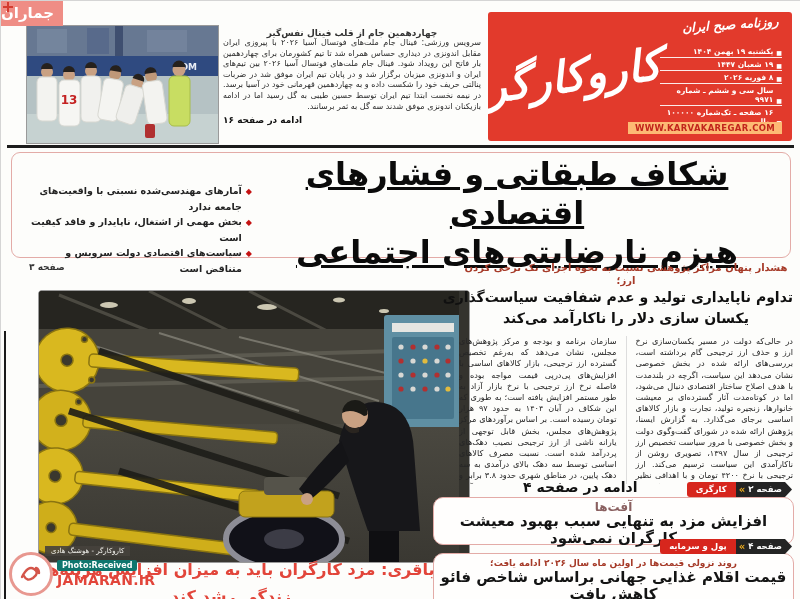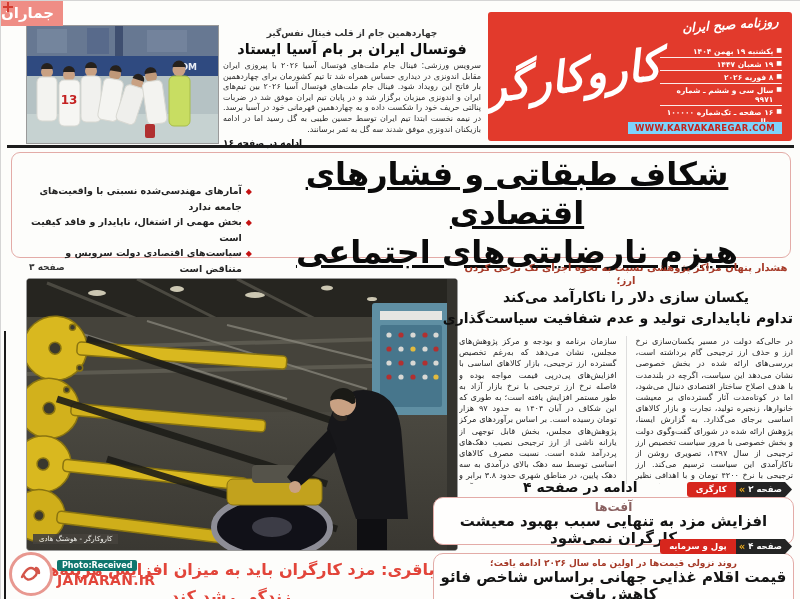--- a/index.html
+++ b/index.html
@@ -27,44 +27,44 @@
   .fa-continue{font-size:9px;font-weight:bold;margin-top:3px;text-align:left;color:#111;}
 
   
   .masthead{position:absolute;left:487px;top:11px;width:304px;height:129px;background:#e23a2c;
         border-radius:3px;color:#fff;overflow:hidden;}
   .mh-tagline{position:absolute;top:5px;right:14px;font-size:12.5px;font-style:italic;
         font-weight:bold;transform:rotate(-4deg);}
   .mh-title{position:absolute;left:-4px;top:42px;font-size:44px;font-weight:bold;font-style:italic;
         white-space:nowrap;letter-spacing:-2px;line-height:1;transform:rotate(-8deg);}
   .mh-dates{position:absolute;top:33px;right:10px;width:122px;list-style:none;margin:0;padding:0;}
-  .mh-dates li{display:flex;align-items:flex-start;gap:3px;border-bottom:1px solid rgba(255,255,255,.9);
+  .mh-dates li{display:flex;align-items:flex-end;gap:3px;border-bottom:1px solid rgba(255,255,255,.9);
         padding:1.5px 0;font-size:7.5px;font-weight:bold;}
   .mh-dates .sq{font-size:6px;line-height:1;}
-  .mh-site{position:absolute;right:10px;bottom:7px;background:#7dd3fc;color:#c2241c;font-size:8.5px;
+  .mh-site{position:absolute;right:10px;bottom:7px;background:#fdba74;color:#c2241c;font-size:8.5px;
         font-weight:bold;padding:1px 7px;direction:ltr;letter-spacing:.3px;}
 
   
   .rule{position:absolute;left:6px;top:144px;width:787px;height:3px;background:#1c1c1c;}
 
   
   .lead-box{position:absolute;left:10px;top:151px;width:778px;height:104px;
         border:1.5px solid #e3aba7;border-radius:9px;}
   .lead-head-wrap{position:absolute;right:8px;left:240px;top:2px;text-align:center;}
   .lead-kicker{font-size:11.5px;font-weight:bold;color:#1d1d1d;line-height:16px;}
   .lead-headline{font-size:32px;font-weight:bold;color:#0b0b0b;line-height:39px;letter-spacing:-.5px;}
   .lead-headline span{display:block;text-decoration:underline;}
   .lead-bullets{position:absolute;left:16px;top:30px;width:224px;}
   .lead-bullets .bullet{display:flex;gap:4px;align-items:baseline;font-size:9.5px;font-weight:bold;
         line-height:15.5px;color:#222;}
   .lead-bullets .diamond{color:#c41212;font-size:8px;}
   .lead-pageref{position:absolute;left:28px;top:261px;font-size:9px;font-weight:bold;color:#333;}
 
   
-  .factory-photo{position:absolute;left:25px;top:277px;width:430px;height:271px;margin:0;
+  .factory-photo{position:absolute;left:25px;top:277px;width:430px;height:271px;margin:12px;
         border:1px solid #9a9a9a;border-radius:4px;overflow:hidden;background:#3a3833;}
   .fp-caption{position:absolute;left:6px;bottom:6px;background:rgba(70,66,60,.9);color:#f5f5f0;
         font-size:7px;padding:1px 6px;z-index:2;}
 
   
   .economy{position:absolute;left:458px;top:260px;width:334px;height:242px;}
   .eco-kicker{text-align:center;font-size:10px;font-weight:bold;color:#a63a28;line-height:13px;}
   .eco-headline{text-align:center;font-size:14px;font-weight:bold;color:#101010;line-height:21px;
         margin-top:2px;letter-spacing:-.3px;}
   .eco-headline span{display:block;white-space:nowrap;}
@@ -166,21 +166,20 @@
             <path d="M145.5 41 a6.5 6.5 0 0 1 13 0 z" fill="#26211d"></path>
           <rect x="142" y="50" width="21" height="50" rx="5" fill="#c8dd62" stroke="#a8bd4a"></rect>
         </g>
         <rect x="118" y="98" width="10" height="14" fill="#b03030" rx="2"></rect>
       </g>
     </svg>
   </figure>
 
   <article class="futsal-article">
     <div class="fa-kicker">چهاردهمین جام از قلب فینال نفس‌گیر</div>
-    <h2 class="fa-headline" style="margin:3px 0 4px">فوتسال ایران بر بام آسیا ایستاد</h2>
     <p class="fa-body" style="margin:0">سرویس ورزشی: فینال جام ملت‌های فوتسال آسیا ۲۰۲۶ با پیروزی ایران مقابل اندونزی در دیداری حساس همراه شد تا تیم کشورمان برای چهاردهمین بار فاتح این رویداد شود. فینال جام ملت‌های فوتسال آسیا ۲۰۲۶ بین تیم‌های ایران و اندونزی میزبان برگزار شد و در پایان تیم ایران موفق شد در ضربات پنالتی حریف خود را شکست داده و به چهاردهمین قهرمانی خود در آسیا برسد. در نیمه نخست ابتدا تیم ایران توسط حسین طیبی به گل رسید اما در ادامه بازیکنان اندونزی موفق شدند سه گل به ثمر برسانند.</p>
     <div class="fa-continue">ادامه در صفحه ۱۶</div>
   </article>
 
   <header class="masthead">
     <div class="mh-tagline">روزنامه صبح ایران</div>
     <div class="mh-title">کاروکارگر</div>
     <ul class="mh-dates">
       <li>
           <span class="sq">■</span>
@@ -345,22 +344,22 @@
         <circle cx="268" cy="208" r="6" fill="#c9a183"></circle>
       </g>
       <rect x="420" y="0" width="10" height="271" fill="#34332e"></rect>
     </svg>
     <figcaption class="fp-caption">کاروکارگر - هوشنگ هادی</figcaption>
   </figure>
 
   <article class="economy">
     <div class="eco-kicker">هشدار پنهان مراکز پژوهشی نسبت به نحوه اجرای تک نرخی کردن ارز؛</div>
     <h2 class="eco-headline" style="margin:0">
+      <span>تداوم ناپایداری تولید و عدم شفافیت سیاست‌گذاری</span>
       <span>یکسان سازی دلار را ناکارآمد می‌کند</span>
-      <span>تداوم ناپایداری تولید و عدم شفافیت سیاست‌گذاری</span>
     </h2>
     <div class="eco-body">
       <div class="eco-col">در حالی‌که دولت در مسیر یکسان‌سازی نرخ ارز و حذف ارز ترجیحی گام برداشته است، بررسی‌های ارائه شده در بخش خصوصی نشان می‌دهد این سیاست، اگرچه در بلندمدت با هدف اصلاح ساختار اقتصادی دنبال می‌شود، اما در کوتاه‌مدت آثار گسترده‌ای بر معیشت خانوارها، زنجیره تولید، تجارت و بازار کالاهای اساسی برجای می‌گذارد. به گزارش ایسنا، پژوهش ارائه شده در شورای گفت‌وگوی دولت و بخش خصوصی با مرور سیاست تخصیص ارز ترجیحی از سال ۱۳۹۷، تصویری روشن از ناکارآمدی این سیاست ترسیم می‌کند. ارز ترجیحی با نرخ ۴۲۰۰ تومان و با اهدافی نظیر حمایت از تولید داخلی، کنترل قیمت کالاهای اساسی و کاهش فشار تورمی بر خانوارها آغاز شد، اما به تدریج دامنه کالاهای مشمول آن محدود و نرخ آن تا ۲۸ هزار و ۵۰۰ تومان افزایش یافت. مطالعات مراکز پژوهشی وابسته به نهادهای رسمی، از جمله</div>
       <div class="eco-divider"></div>
       <div class="eco-col">سازمان برنامه و بودجه و مرکز پژوهش‌های مجلس، نشان می‌دهد که به‌رغم تخصیص گسترده ارز ترجیحی، بازار کالاهای اساسی با افزایش‌های پی‌درپی قیمت مواجه بوده و فاصله نرخ ارز ترجیحی با نرخ بازار آزاد به طور مستمر افزایش یافته است؛ به طوری که این شکاف در آبان ۱۴۰۴ به حدود ۹۷ هزار تومان رسیده است. بر اساس برآوردهای مرکز پژوهش‌های مجلس، بخش قابل توجهی از یارانه ناشی از ارز ترجیحی نصیب دهک‌های پردرآمد شده است. نسبت مصرف کالاهای اساسی توسط سه دهک بالای درآمدی به سه دهک پایین، در مناطق شهری حدود ۳.۸ برابر و در مناطق روستایی حدود ۴.۸ برابر برآورد شده است. این در حالی است که سیاست پرداخت ارز ترجیحی نتوانسته تورم خوراکی‌ها و کالاهای اساسی را به طور مؤثر کنترل کند و در بسیاری از مقاطع، تورم این اقلام حتی از تورم غیرخوراکی‌ها نیز پیشی گرفته است.</div>
     </div>
     <div class="eco-continue">ادامه در صفحه ۴</div>
   </article>
 
   <div class="badge badge-1">

